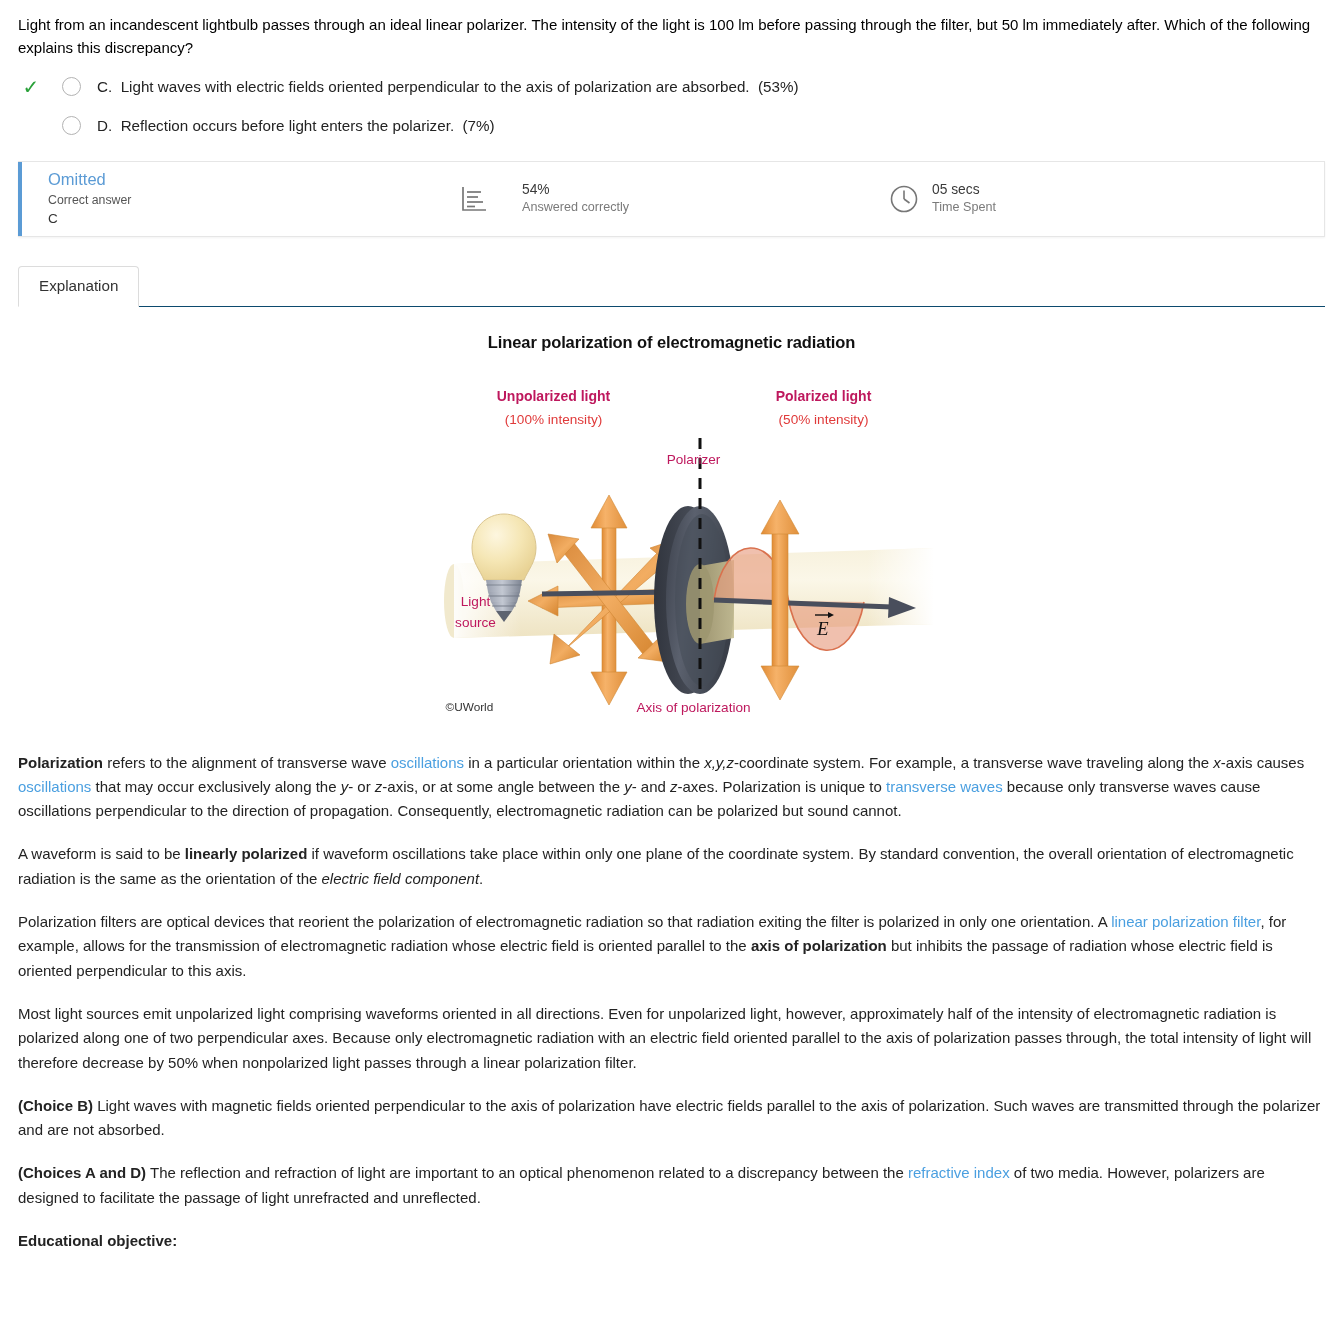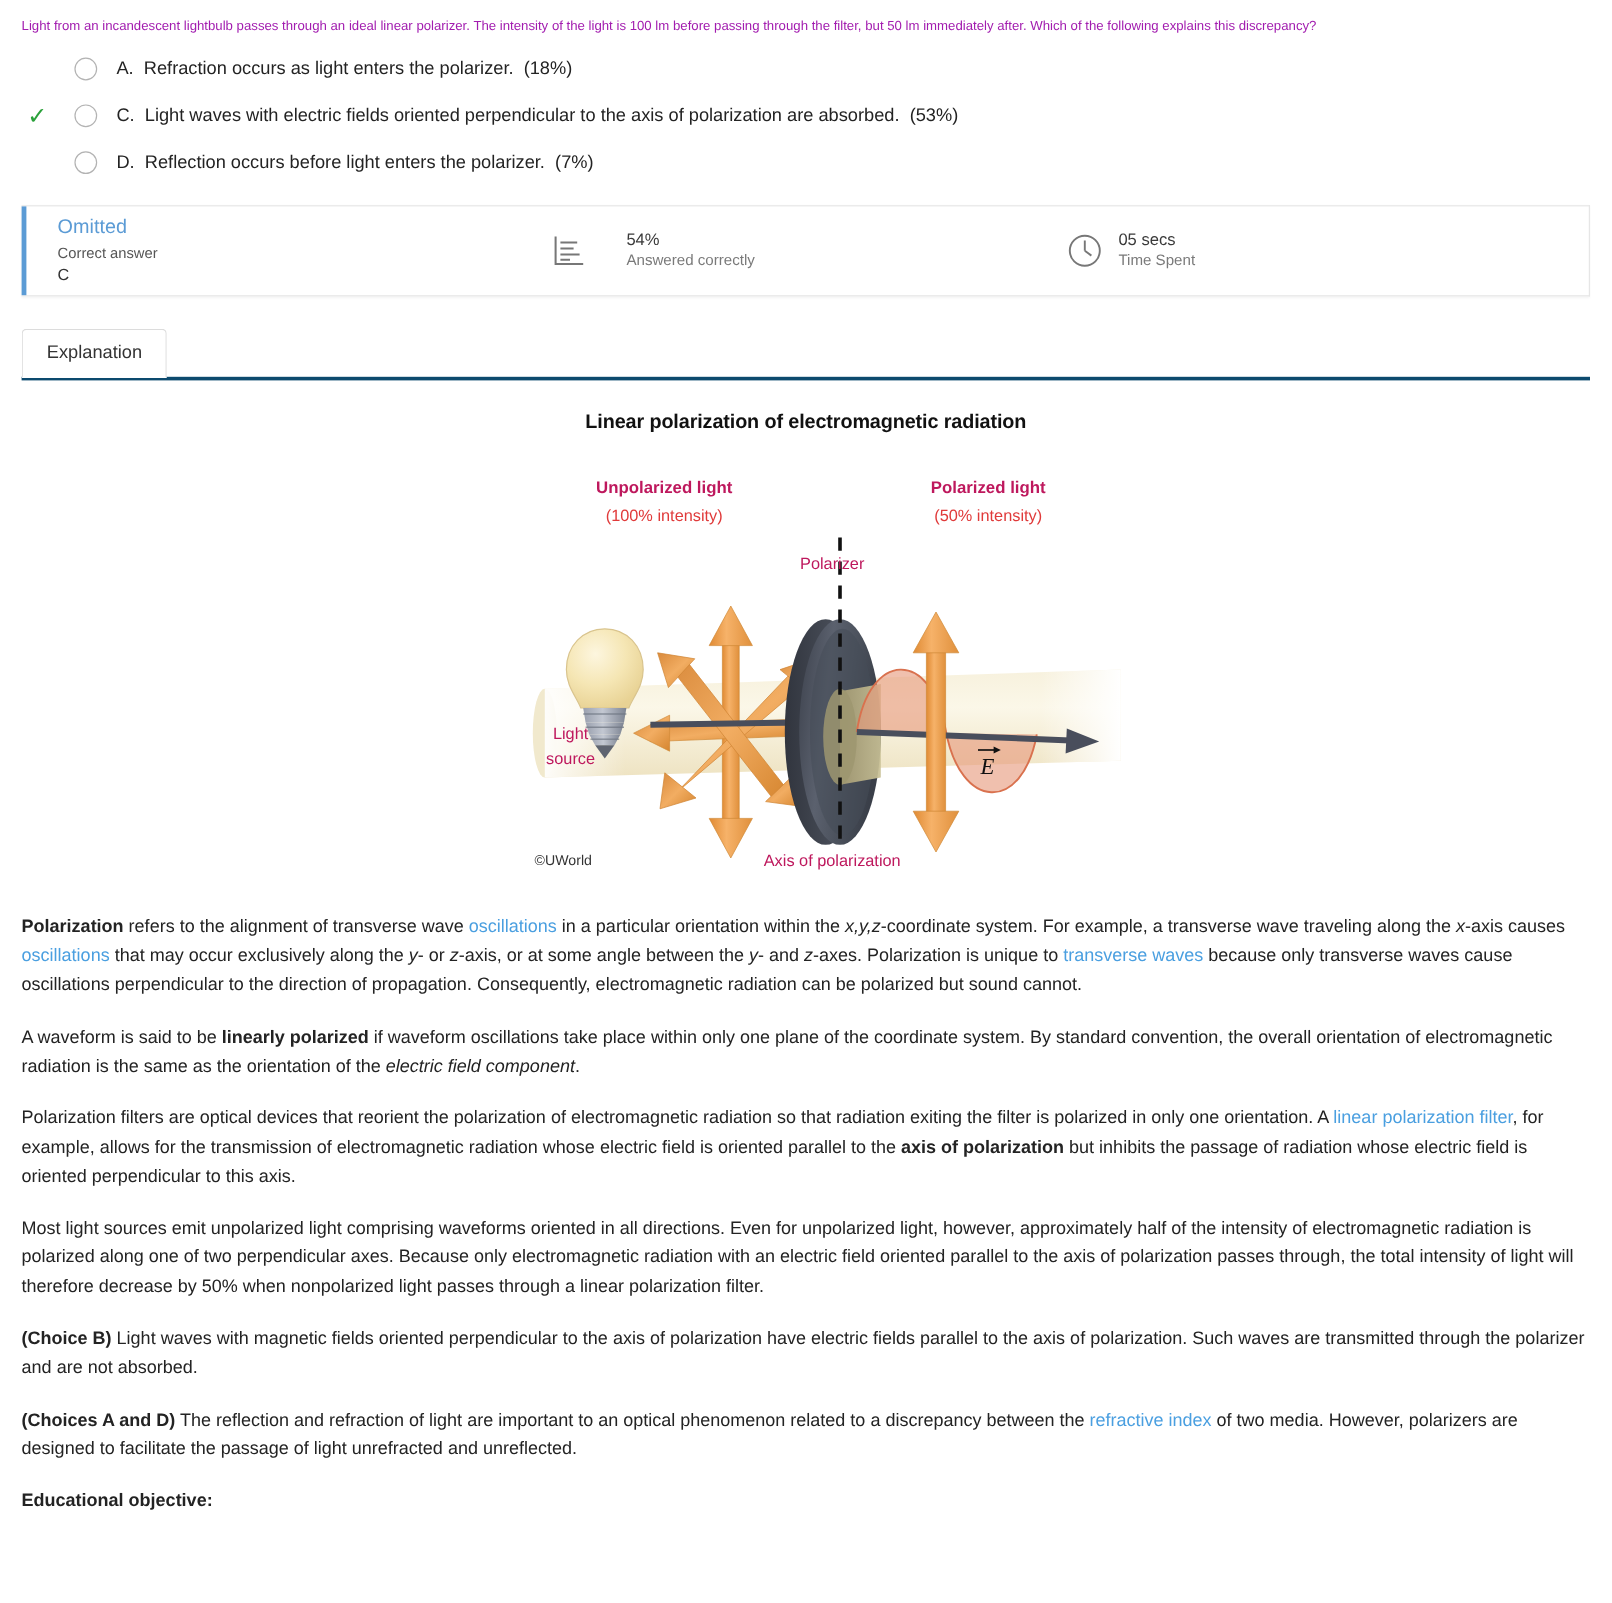--- a/index.html
+++ b/index.html
@@ -13,23 +13,23 @@
     font-family: "Liberation Sans", sans-serif;
     color: #222222;
     font-size: 15px;
     -webkit-font-smoothing: antialiased;
   }
 
   .page { padding: 14px 18px 10px 18px; }
 
   
   .stem {
-    font-size: 11px;
+    font-size: 15px;
     line-height: 1.52;
-    color: #a21caf;
+    color: #000000;
     margin: 0 0 8px 0;
     max-width: 1312px;
   }
 
   
   .choices { margin: 14px 0 0 0; padding: 0; }
   .choice {
     display: flex;
     align-items: center;
     margin: 0 0 13px 0;
@@ -116,21 +116,21 @@
     font-size: 12.6px;
     color: #7a7a7a;
     line-height: 1.35;
   }
 
   
   .tabrow {
     margin-top: 26px;
     display: flex;
     align-items: flex-end;
-    border-bottom: 3px solid #0c4a6e;
+    border-bottom: 1px solid #0c4a6e;
     height: 44px;
   }
   .tab {
     border: 1px solid #dcdcdc;
     border-bottom: 1px solid #fff;
     background: #fff;
     border-radius: 4px 4px 0 0;
     padding: 11px 20px 11px 20px;
     font-size: 15.2px;
     color: #333;
@@ -192,29 +192,20 @@
 </style>
 </head>
 <body>
 
 <div class="page">
 
   <p class="stem">Light from an incandescent lightbulb passes through an ideal linear polarizer.  The intensity of the light is 100 lm before passing through the filter, but 50 lm immediately after.  Which of the following explains this discrepancy?</p>
 
   <div class="choices">
 
-    <div class="choice">
-      <span class="choice-check blank"></span>
-      <span class="radio"></span>
-      <span class="choice-text">
-        <span>A.</span>&nbsp;
-        <span>Refraction occurs as light enters the polarizer.</span>&nbsp;
-        <span>(18%)</span>
-      </span>
-    </div>
 
 
     <div class="choice">
       <span class="choice-check">✓</span>
       <span class="radio"></span>
       <span class="choice-text">
         <span>C.</span>&nbsp;
         <span>Light waves with electric fields oriented perpendicular to the axis of polarization are absorbed.</span>&nbsp;
         <span>(53%)</span>
       </span>

